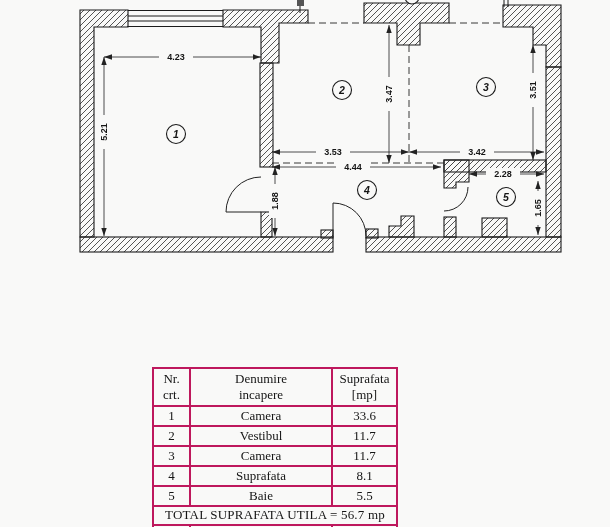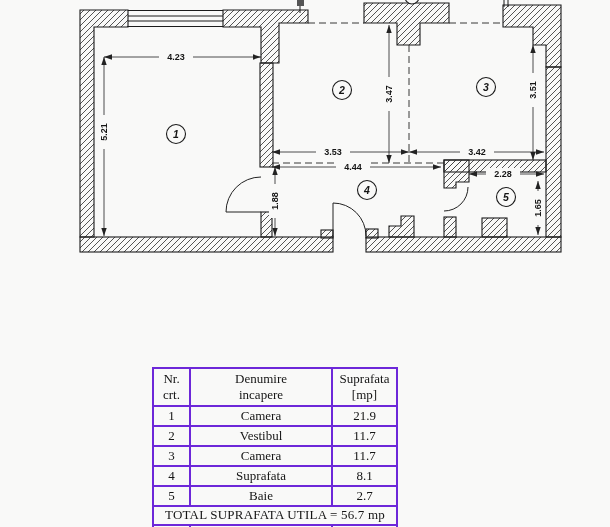--- a/index.html
+++ b/index.html
@@ -17,21 +17,21 @@
   .dim{stroke:#222;stroke-width:0.8;fill:none;}
   .door{stroke:#222;stroke-width:1;fill:none;}
   .circ{fill:#f9f9f8;stroke:#1b1b1b;stroke-width:1.1;}
 
   table.area{
     position:absolute;left:152px;top:367px;width:244px;
     border-collapse:collapse;table-layout:fixed;
     font-size:13px;color:#141414;
   }
   table.area td,table.area th{
-    border:2px solid #6d28d9;padding:0;font-weight:normal;
+    border:2px solid #be185d;padding:0;font-weight:normal;
     text-align:center;vertical-align:middle;line-height:1.25;
     overflow:hidden;white-space:nowrap;
   }
   table.area th{height:36px;}
   table.area td{height:18px;}
   td.name{text-align:left;padding-left:9px;border-radius:7px;}
   tr.total td{height:17px;letter-spacing:0.2px;}
 </style>
 </head>
 <body>
@@ -204,41 +204,41 @@
       <div>incapere</div>
     </th>
     <th>
       <div>Suprafata</div>
       <div>[mp]</div>
     </th>
   </tr>
   <tr>
     <td>1</td>
     <td class="name">Camera</td>
-    <td>21.9</td>
+    <td>33.6</td>
   </tr>
   <tr>
     <td>2</td>
     <td class="name">Vestibul</td>
     <td>11.7</td>
   </tr>
   <tr>
     <td>3</td>
     <td class="name">Camera</td>
     <td>11.7</td>
   </tr>
   <tr>
     <td>4</td>
     <td class="name">Suprafata</td>
     <td>8.1</td>
   </tr>
   <tr>
     <td>5</td>
     <td class="name">Baie</td>
-    <td>2.7</td>
+    <td>5.5</td>
   </tr>
   <tr class="total">
     <td colspan="3">TOTAL SUPRAFATA UTILA = 56.7 mp</td>
   </tr>
   <tr>
     <td>6</td>
     <td class="name">Logie</td>
     <td>4.9</td>
   </tr>
 </tbody>

